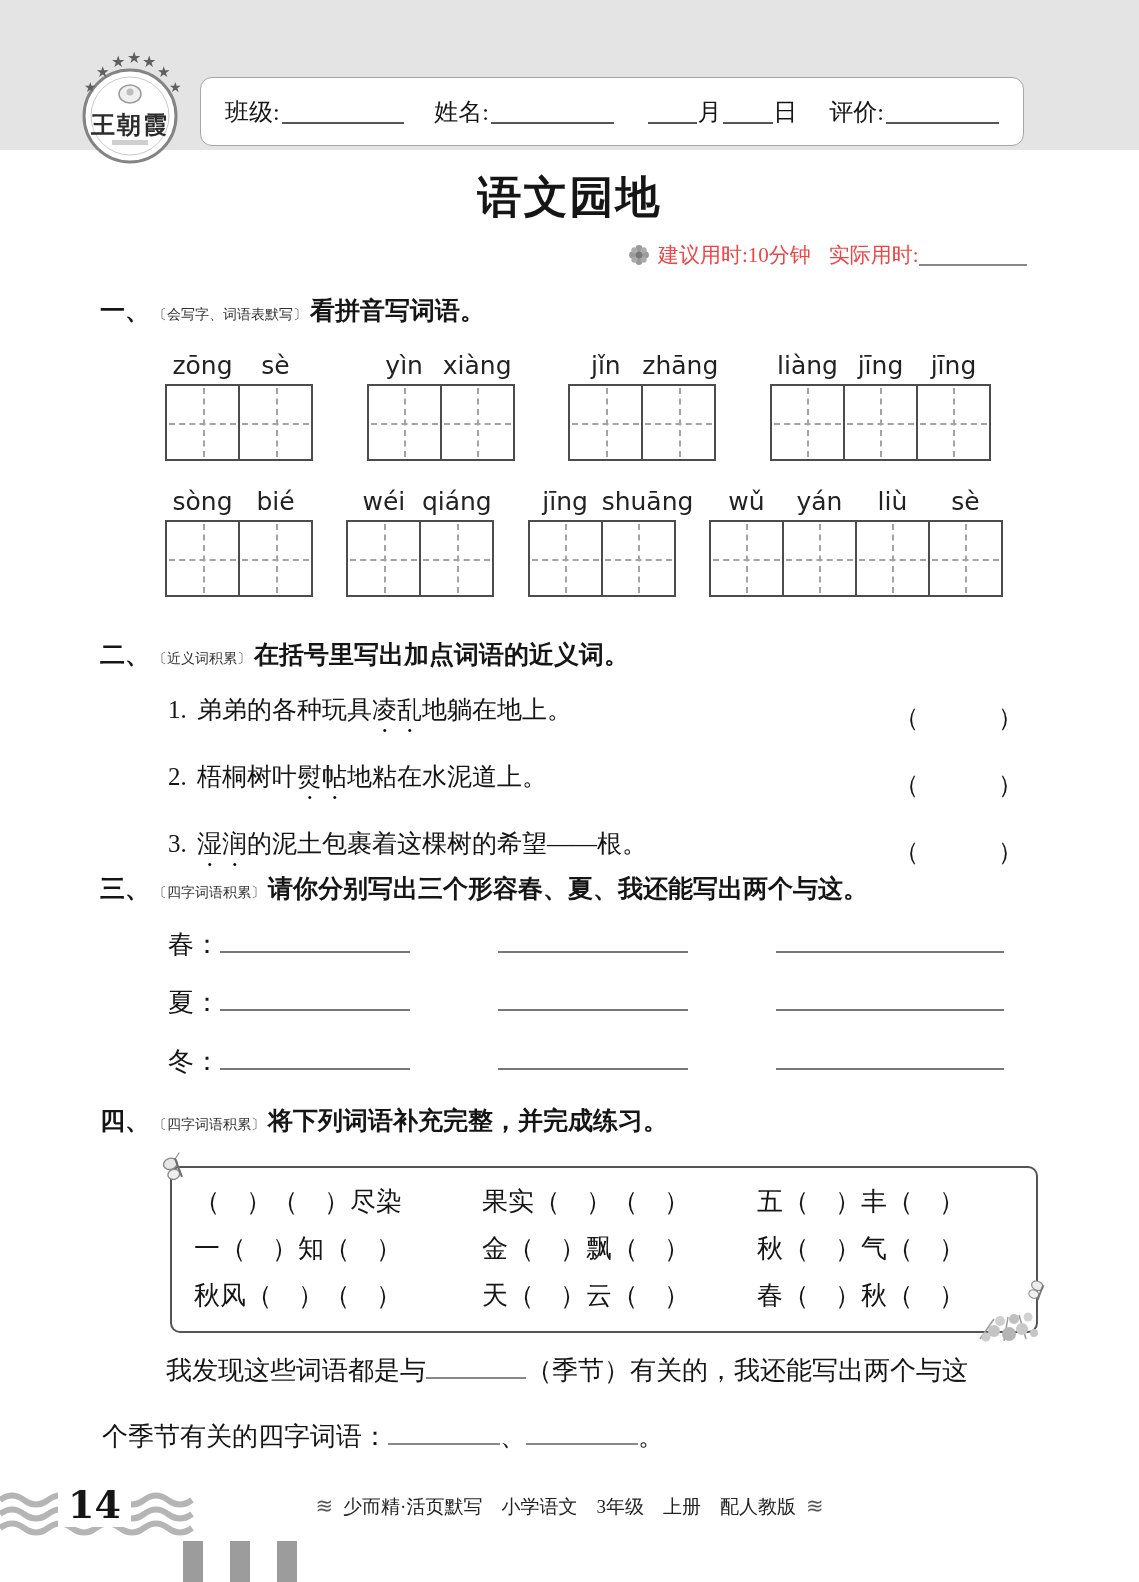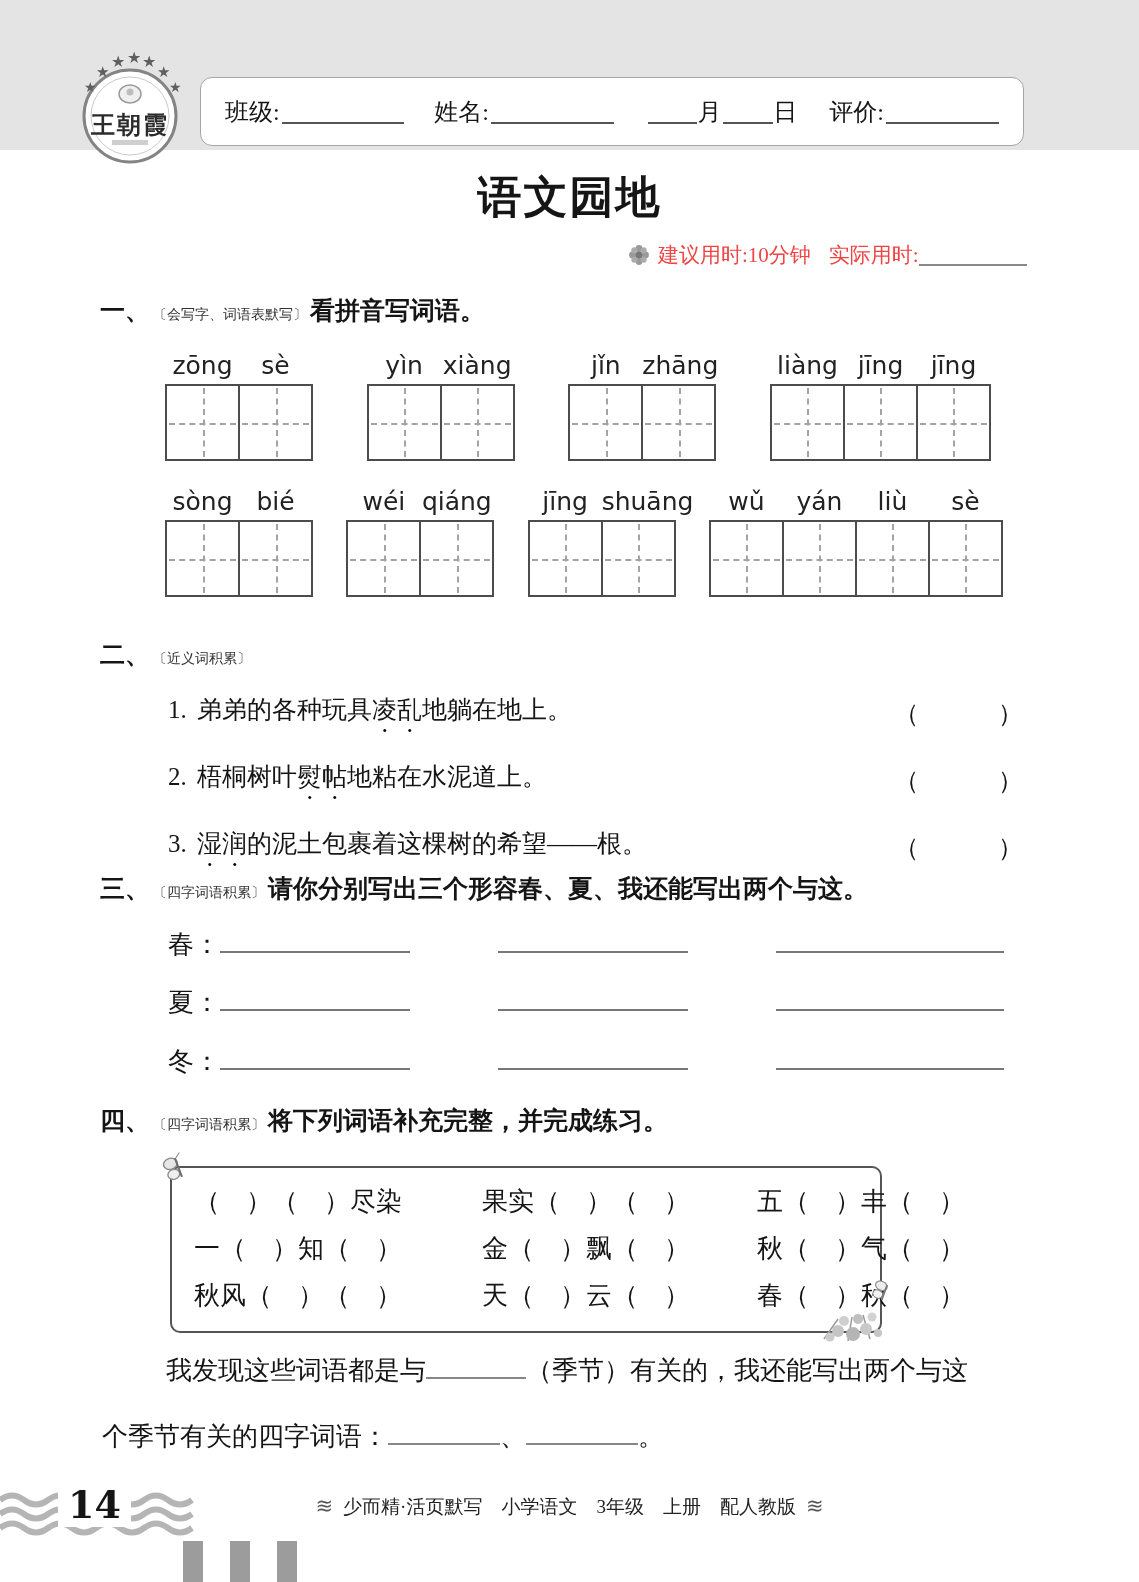--- a/index.html
+++ b/index.html
@@ -38,37 +38,37 @@
     font-family:"DejaVu Sans",sans-serif;font-size:25px;color:#222;padding-bottom:4px;box-sizing:border-box;}
   .py-syl{width:73px;text-align:center;white-space:nowrap;}
   .wgrid{display:flex;border:2px solid #4c4c4c;background:#fff;}
   .wcell{width:71px;height:73px;position:relative;border-right:2px solid #4c4c4c;}
   .wcell:last-child{border-right:none;}
   .wcell::before{content:"";position:absolute;left:50%;top:2px;bottom:2px;border-left:2px dashed #a3a3a3;}
   .wcell::after{content:"";position:absolute;top:50%;left:2px;right:2px;border-top:2px dashed #a3a3a3;}
 
   
   .s2-items{position:absolute;top:690px;left:168px;width:856px;}
-  .s2-item{display:flex;justify-content:space-between;align-items:center;
+  .s2-item{display:flex;justify-content:space-between;align-items:flex-end;
     font-size:25px;line-height:40px;margin-bottom:19px;}
   .s2-num{margin-right:4px;}
   .em-dot{-webkit-text-emphasis:filled dot #000;-webkit-text-emphasis-position:under right;
     text-emphasis:filled dot #000;text-emphasis-position:under right;}
   .s2-bracket{font-size:25px;letter-spacing:1px;}
 
   
   .season-rows{position:absolute;top:926px;left:168px;}
   .season-row{display:flex;align-items:baseline;font-size:26px;line-height:36px;margin-bottom:22px;}
   .season-label{margin-right:0px;}
   .sblank{width:190px;border-bottom-color:#777;}
   .sblank + .sblank{margin-left:88px;}
   .season-row .sblank:last-child{width:228px;}
 
   
-  .word-box{position:absolute;top:1166px;left:170px;width:712px;height:167px;box-sizing:border-box;
+  .word-box{position:absolute;top:1166px;left:170px;width:868px;height:167px;box-sizing:border-box;
     border:2px solid #555;border-radius:10px;padding:16px 20px 18px 22px;
     display:grid;grid-template-columns:288px 275px auto;align-content:space-between;}
   .box-item{font-size:26px;white-space:nowrap;}
   .deco-tl{position:absolute;left:-10px;top:-16px;}
   .deco-br{position:absolute;right:-6px;bottom:-12px;}
   .deco-bfly2{position:absolute;right:-16px;bottom:26px;}
 
   .find-para{position:absolute;left:102px;width:960px;font-size:26px;white-space:nowrap;}
   .fp1{top:1352px;padding-left:64px;}
   .fp2{top:1418px;}
@@ -232,20 +232,21 @@
         <div class="wcell"></div>
         <div class="wcell"></div>
         <div class="wcell"></div>
       </div>
     </div>
   </div>
 
 <div class="sec-head" style="top:638px">
   <span class="sec-num">二、</span>
   <span class="sec-tag">〔近义词积累〕</span>
+  <span class="sec-instr">在括号里写出加点词语的近义词。</span>
 </div>
 <div class="s2-items">
     <div class="s2-item">
       <div class="s2-text"><span class="s2-num">1. </span><span>弟弟的各种玩具</span><span class="em-dot">凌乱</span><span>地躺在地上。</span></div>
       <span class="s2-bracket">（　　　）</span>
     </div>
     <div class="s2-item">
       <div class="s2-text"><span class="s2-num">2. </span><span>梧桐树叶</span><span class="em-dot">熨帖</span><span>地粘在水泥道上。</span></div>
       <span class="s2-bracket">（　　　）</span>
     </div>

